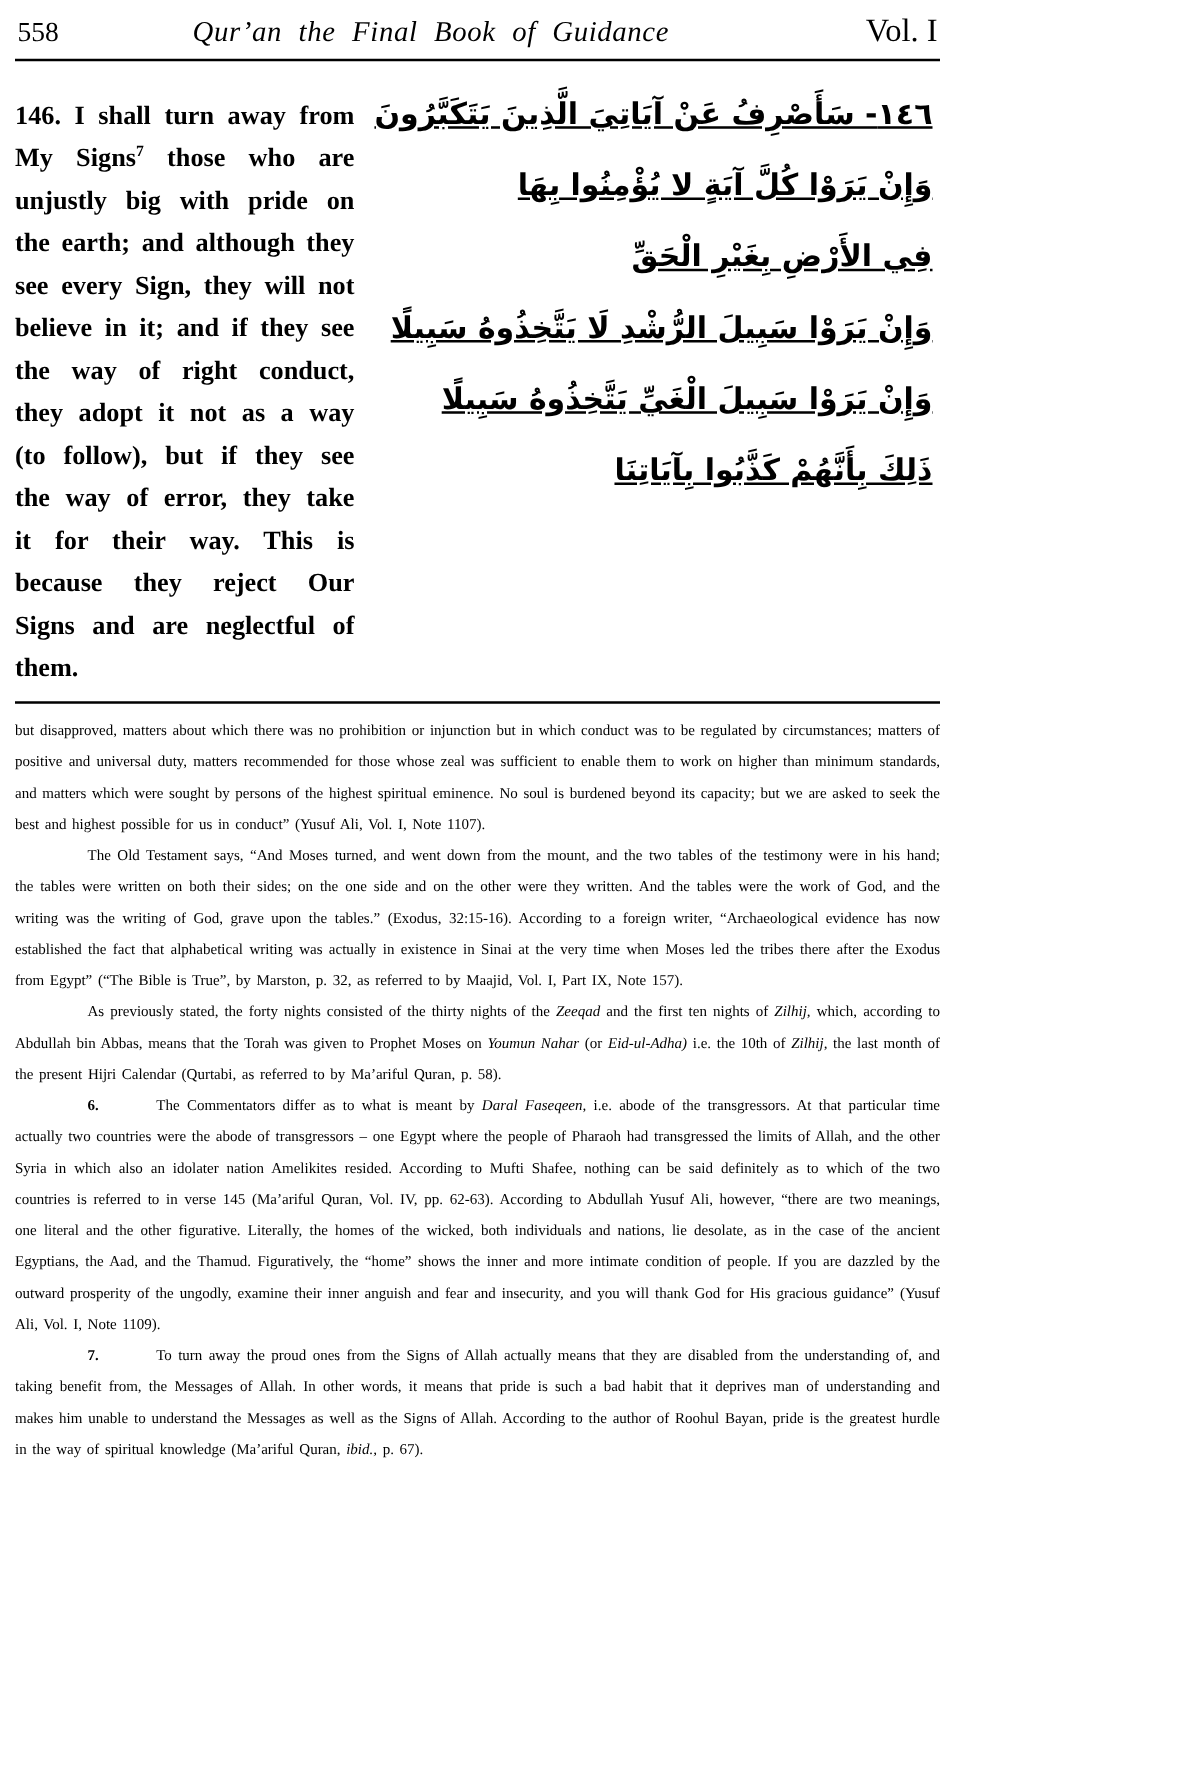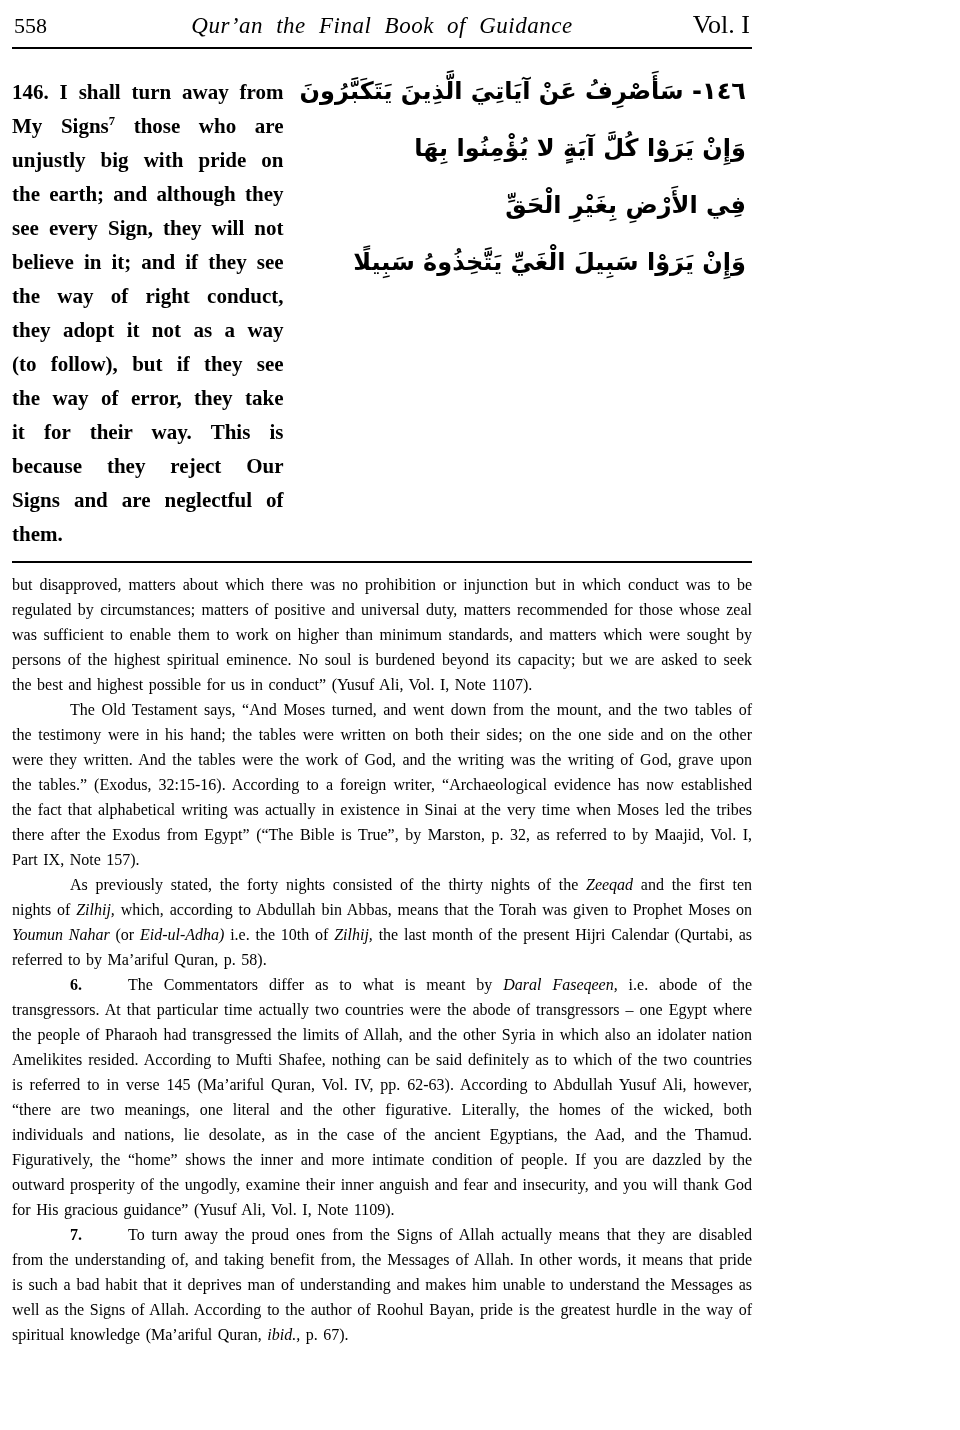--- a/index.html
+++ b/index.html
@@ -18,21 +18,20 @@
   }
   
   .header {
     display:flex;
     align-items:baseline;
     padding:4px 2px 7px 2px;
   }
   .header .page-num { width:140px; font-size:22px; }
   .header .title {
     flex:1;
-    text-align:center;
     font-style:italic;
     font-size:23px;
     word-spacing:7px;
     letter-spacing:0.5px;
   }
   .header .vol { width:140px; text-align:right; font-size:26px; }
   .rule { border-top:2px solid #000; height:0; }
   
   .verse-section {
     display:flex;
@@ -51,26 +50,27 @@
   .translation sup { font-size:0.6em; vertical-align:super; line-height:0; }
   .arabic {
     flex:1;
     direction:rtl;
     text-align:right;
     font-family:"DejaVu Sans", sans-serif;
     font-weight:bold;
     font-size:24px;
     line-height:57px;
     padding:2px 6px 0 0;
+    text-decoration:underline;
   }
   .arabic-line { white-space:nowrap; }
   
   .commentary {
     padding-top:9px;
-    font-size:16px;
+    font-size:12px;
     line-height:25px;
     text-align:justify;
     word-spacing:1.5px;
   }
   .commentary-para { margin:0; }
   .commentary-para.indent { text-indent:58px; }
   .it { font-style:italic; }
   .bd { font-weight:bold; }
   .gap { display:inline-block; width:46px; }
 </style>
@@ -86,21 +86,23 @@
   </header>
 
   <div class="rule"></div>
 
   <section class="verse-section">
     <div class="translation"><span>146.  I shall turn away from My Signs</span><sup>7</sup><span> those who are unjustly big with pride on the earth; and although they see every Sign, they will not believe in it; and if they see the way of right conduct, they adopt it not as a way (to follow), but if they see the way of error, they take it for their way.  This is because they reject Our Signs and are neglectful of them.</span></div>
     <div class="arabic">
         <div class="arabic-line">١٤٦- سَأَصْرِفُ عَنْ آيَاتِيَ الَّذِينَ يَتَكَبَّرُونَ</div>
         <div class="arabic-line">وَإِنْ يَرَوْا كُلَّ آيَةٍ لا يُؤْمِنُوا بِهَا</div>
         <div class="arabic-line">فِي الأَرْضِ بِغَيْرِ الْحَقِّ</div>
+        <div class="arabic-line">وَإِنْ يَرَوْا سَبِيلَ الرُّشْدِ لَا يَتَّخِذُوهُ سَبِيلًا</div>
         <div class="arabic-line">وَإِنْ يَرَوْا سَبِيلَ الْغَيِّ يَتَّخِذُوهُ سَبِيلًا</div>
+        <div class="arabic-line">ذَلِكَ بِأَنَّهُمْ كَذَّبُوا بِآيَاتِنَا</div>
       </div>
   </section>
 
   <div class="rule"></div>
 
   <section class="commentary">
       <p class="commentary-para"><span>but disapproved, matters about which there was no prohibition or injunction but in which conduct was to be regulated by circumstances; matters of positive and universal duty, matters recommended for those whose zeal was sufficient to enable them to work on higher than minimum standards, and matters which were sought by persons of the highest spiritual eminence. No soul is burdened beyond its capacity; but we are asked to seek the best and highest possible for us in conduct” (Yusuf Ali, Vol. I, Note 1107).</span></p>
       <p class="commentary-para indent"><span>The Old Testament says, “And Moses turned, and went down from the mount, and the two tables of the testimony were in his hand; the tables were written on both their sides; on the one side and on the other were they written. And the tables were the work of God, and the writing was the writing of God, grave upon the tables.” (Exodus, 32:15-16). According to a foreign writer, “Archaeological evidence has now established the fact that alphabetical writing was actually in existence in Sinai at the very time when Moses led the tribes there after the Exodus from Egypt” (“The Bible is True”, by Marston, p. 32, as referred to by Maajid, Vol. I, Part IX, Note 157).</span></p>
       <p class="commentary-para indent"><span>As previously stated, the forty nights consisted of the thirty nights of the </span><span class="it">Zeeqad</span><span> and the first ten nights of </span><span class="it">Zilhij,</span><span> which, according to Abdullah bin Abbas, means that the Torah was given to Prophet Moses on </span><span class="it">Youmun Nahar</span><span> (or </span><span class="it">Eid-ul-Adha)</span><span> i.e. the 10th of </span><span class="it">Zilhij,</span><span> the last month of the present Hijri Calendar (Qurtabi, as referred to by Ma’ariful Quran, p. 58).</span></p>
       <p class="commentary-para indent"><span class="bd">6.</span><span class="gap"></span><span>The Commentators differ as to what is meant by </span><span class="it">Daral Faseqeen,</span><span> i.e. abode of the transgressors. At that particular time actually two countries were the abode of transgressors – one Egypt where the people of Pharaoh had transgressed the limits of Allah, and the other Syria in which also an idolater nation Amelikites resided. According to Mufti Shafee, nothing can be said definitely as to which of the two countries is referred to in verse 145 (Ma’ariful Quran, Vol. IV, pp. 62-63). According to Abdullah Yusuf Ali, however, “there are two meanings, one literal and the other figurative. Literally, the homes of the wicked, both individuals and nations, lie desolate, as in the case of the ancient Egyptians, the Aad, and the Thamud. Figuratively, the “home” shows the inner and more intimate condition of people. If you are dazzled by the outward prosperity of the ungodly, examine their inner anguish and fear and insecurity, and you will thank God for His gracious guidance” (Yusuf Ali, Vol. I, Note 1109).</span></p>

